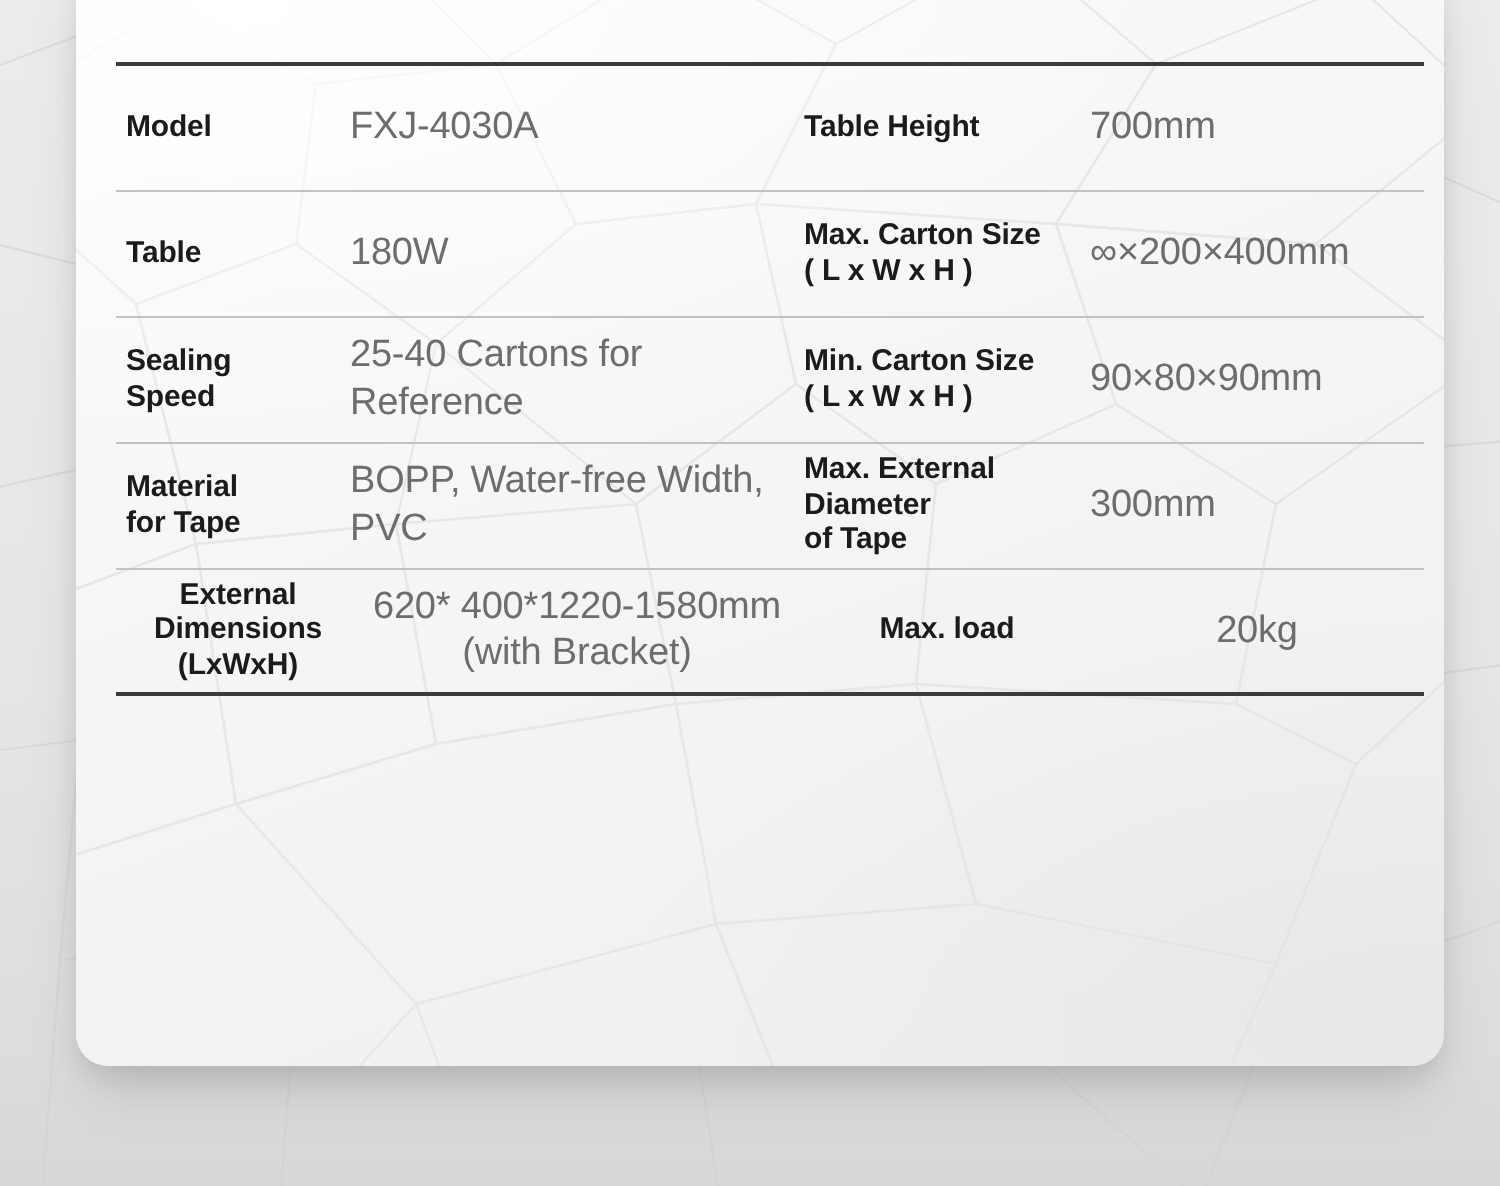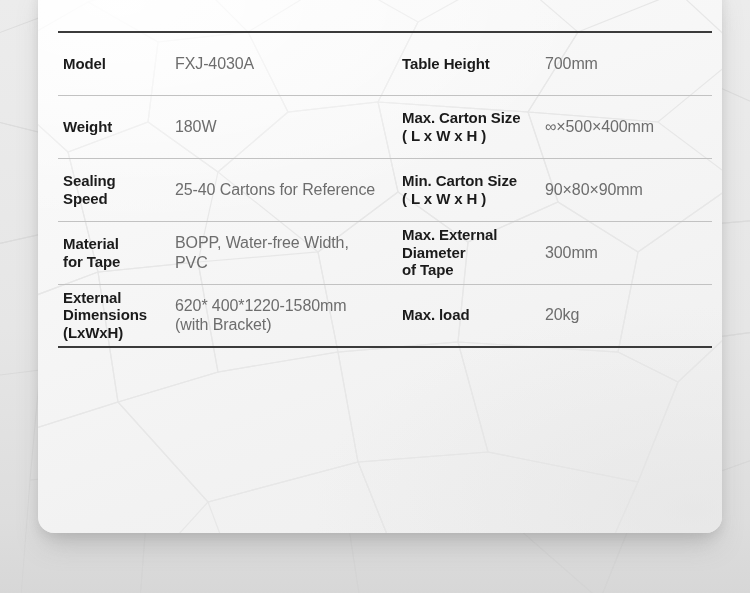--- a/index.html
+++ b/index.html
@@ -64,35 +64,36 @@
     table-layout: fixed;
   }
   .spec-table tr {
     border-bottom: 1px solid #c2c2c2;
   }
   .spec-table tr:first-child {
     border-top: 2px solid #3b3b3b;
   }
   .spec-table tr:last-child {
     border-bottom: 2px solid #3b3b3b;
+    text-align: center;
   }
   .spec-table td {
     padding: 0;
     vertical-align: middle;
   }
 
   .lbl {
     font-size: 15px;
     font-weight: 700;
     color: #1b1b1b;
     line-height: 1.17;
     letter-spacing: -.1px;
   }
   .val {
-    font-size: 16px;
+    font-size: 19px;
     font-weight: 400;
     color: #6d6d6d;
     line-height: 1.22;
     letter-spacing: -.1px;
   }
 
   td.c1 { width: 112px; padding-left: 5px; }
   td.c2 { width: 227px; }
   td.c3 { width: 143px; }
   td.c4 { width: 167px; }
@@ -186,31 +187,31 @@
           <span class="lbl cell-inner">Table Height</span>
         </td>
         <td class="c4">
           <span class="val cell-inner">700mm</span>
         </td>
       </tr>
 
 
       <tr class="row-min">
         <td class="c1">
-          <span class="lbl cell-inner">Weight</span>
+          <span class="lbl cell-inner">Table</span>
         </td>
         <td class="c2">
           <span class="val cell-inner">180W</span>
         </td>
         <td class="c3">
           <span class="lbl cell-inner">Max. Carton Size
 ( L x W x H )</span>
         </td>
         <td class="c4">
-          <span class="val cell-inner">∞×500×400mm</span>
+          <span class="val cell-inner">∞×200×400mm</span>
         </td>
       </tr>
 
       <tr class="row-min">
         <td class="c1">
           <span class="lbl cell-inner">Sealing
 Speed</span>
         </td>
         <td class="c2">
           <span class="val cell-inner">25-40 Cartons for Reference</span>

